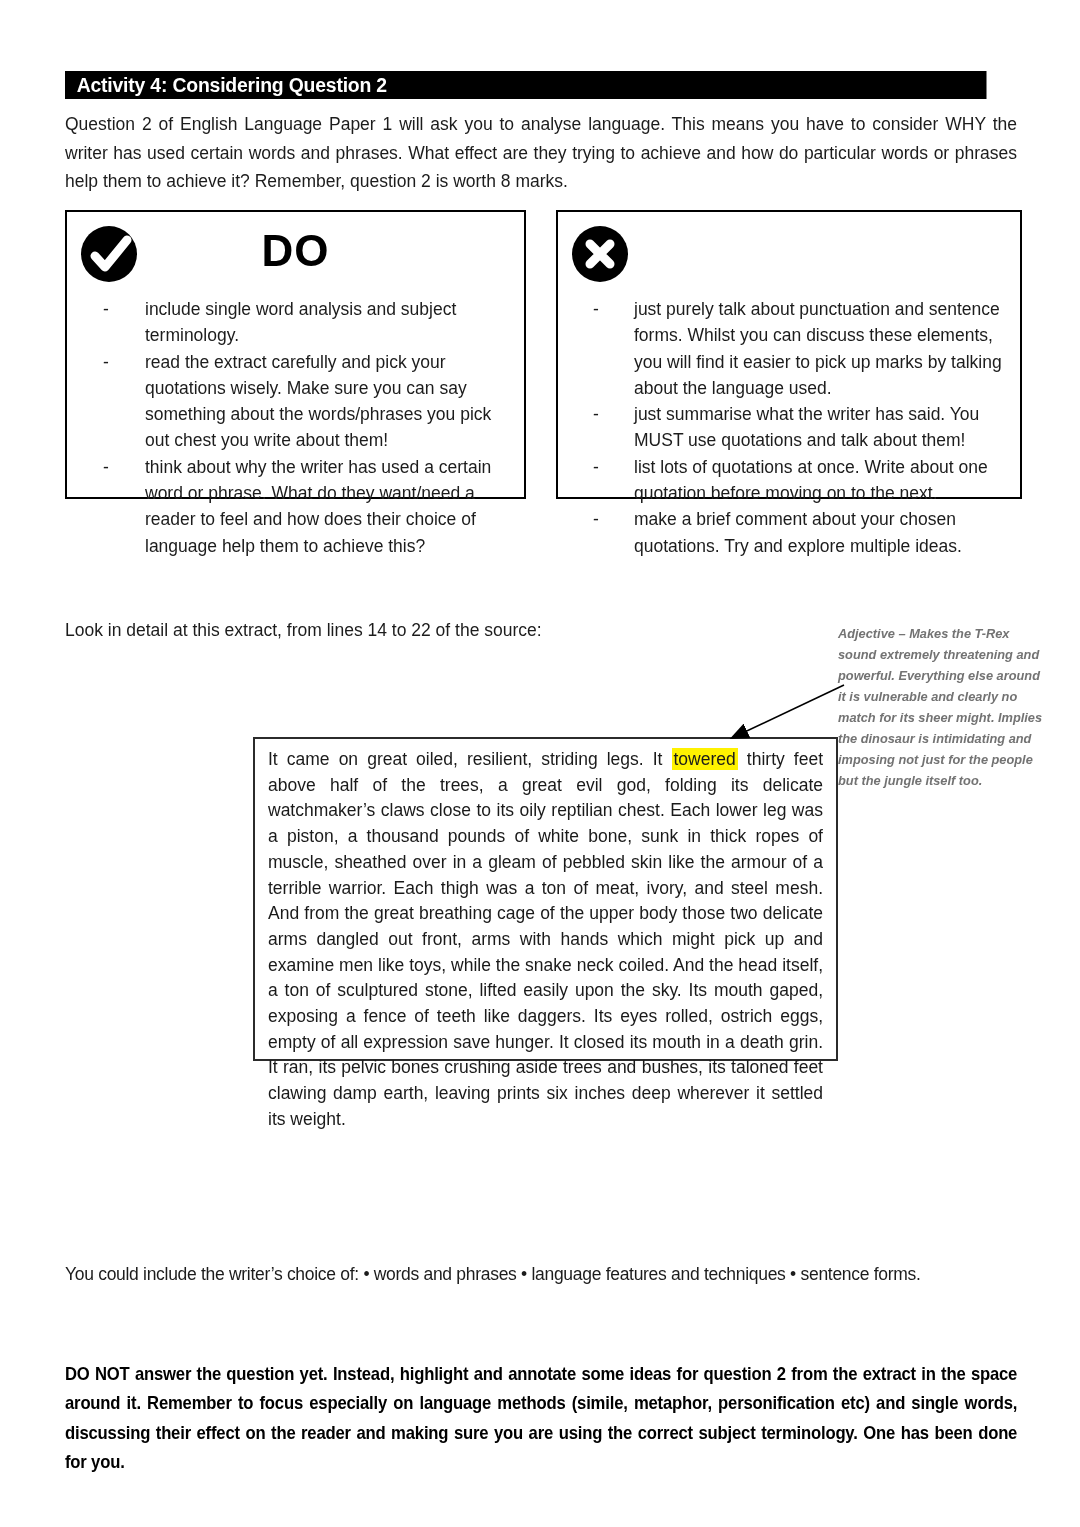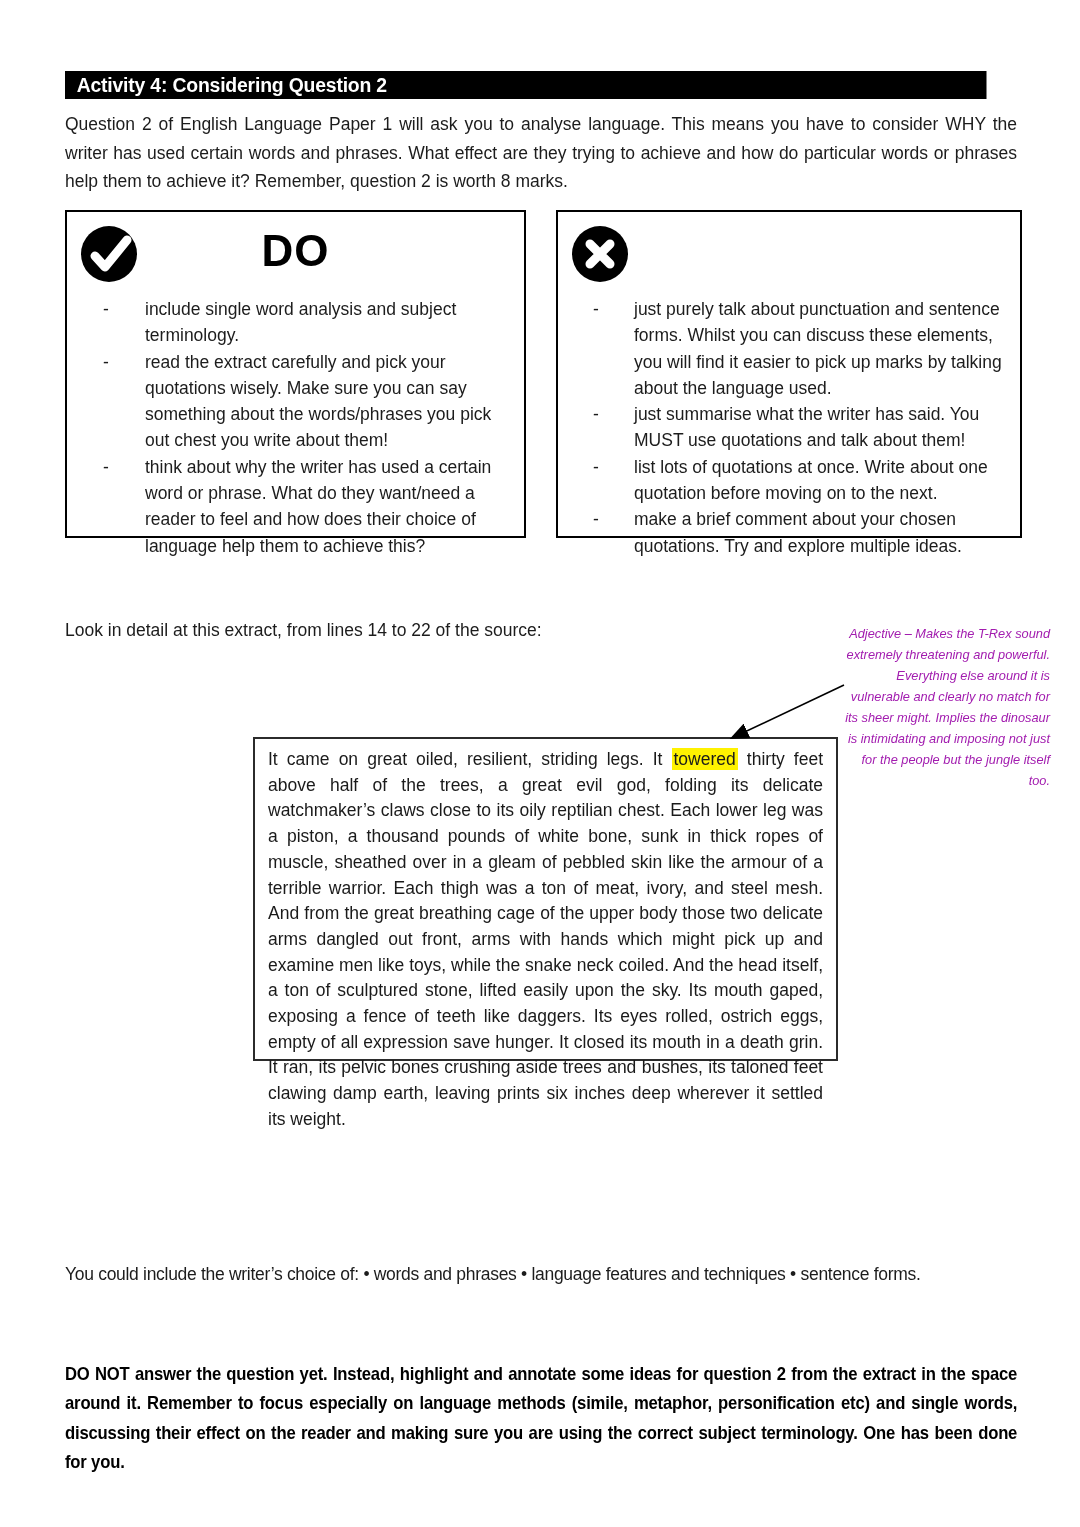--- a/index.html
+++ b/index.html
@@ -22,21 +22,21 @@
   }
   
   .intro{
     position:absolute;left:65px;top:101px;width:952px;
     font-size:17.5px;line-height:28.5px;
     text-align:justify;
     margin-top:9px;
   }
   
   .box{
-    position:absolute;top:210px;height:328px;
+    position:absolute;top:210px;height:289px;
     border:2px solid #000;background:#fff;box-sizing:border-box;
   }
   .do-box{left:65px;width:461px;}
   .dont-box{left:556px;width:466px;}
   .badge{position:absolute;left:13px;top:13px;width:58px;height:58px;display:block;}
   .badge svg{display:block;}
   .box-title{
     position:absolute;left:0;right:0;top:14px;
     text-align:center;
     font-size:44px;font-weight:700;letter-spacing:1px;color:#000;
@@ -54,21 +54,21 @@
   .box li .li-text{padding-right:6px;}
   
   .look-line{
     position:absolute;left:65px;top:620px;width:700px;
     font-size:17.5px;
   }
   
   .annotation{
     position:absolute;left:838px;top:623px;width:212px;
     font-size:12.8px;line-height:21px;
-    font-style:italic;font-weight:400;text-align:right;color:#a21caf;
+    font-style:italic;font-weight:700;text-align:left;color:#737373;
   }
   
   .arrow-svg{position:absolute;left:700px;top:668px;width:160px;height:80px;z-index:5;}
   
   .extract{
     position:absolute;left:253px;top:737px;width:585px;height:324px;
     border:2px solid #2b2b2b;box-sizing:border-box;
     padding:8px 13px 0 13px;
     font-size:17.5px;line-height:25.7px;text-align:justify;
     color:#1a1a1a;

